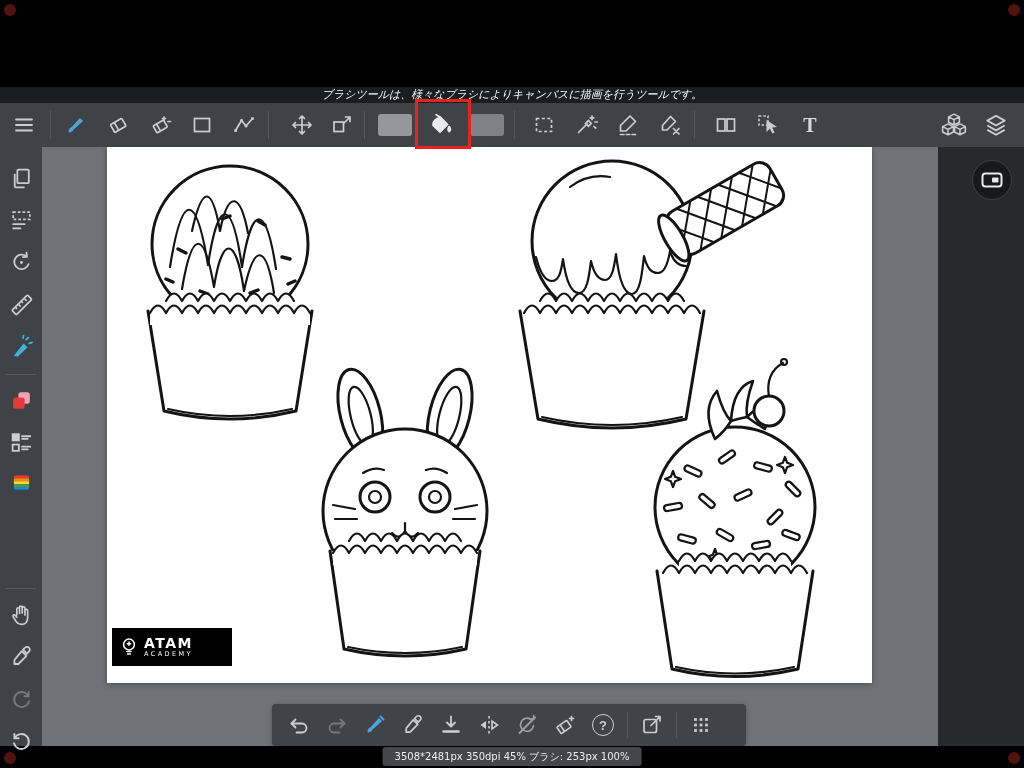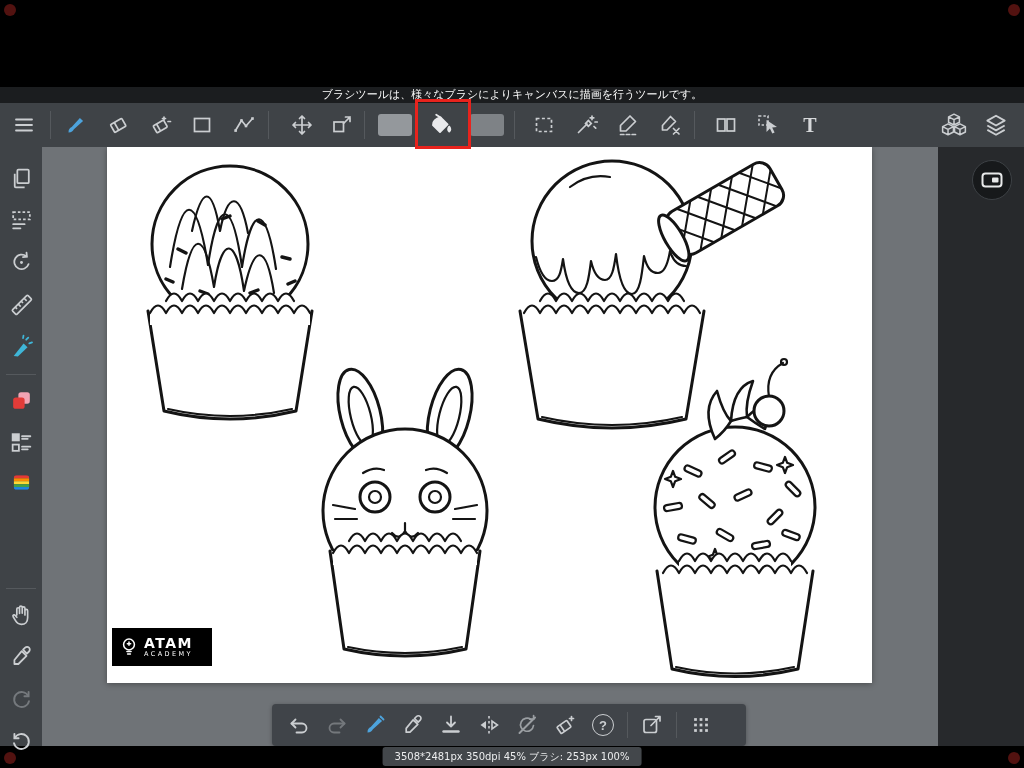--- a/index.html
+++ b/index.html
@@ -2,21 +2,21 @@
 <html><head>
 <meta charset="utf-8">
 <style>
   html,body{margin:0;padding:0;background:#000;}
   #app{position:relative;width:1024px;height:768px;background:#000;overflow:hidden;
        font-family:"DejaVu Sans","Liberation Sans",sans-serif;}
   
   .corner{position:absolute;width:12px;height:12px;background:#521210;border-radius:50%;z-index:60;}
   
   .tooltip-bar{position:absolute;left:0;top:87px;width:100%;height:16px;background:#1b1d1f;
-       color:#fff;font-size:11px;line-height:16px;text-align:center;z-index:20;}
+       color:#fff;font-size:11px;line-height:16px;text-align:center;z-index:20;font-style:italic;}
   
   .top-toolbar{position:absolute;left:0;top:103px;width:100%;height:44px;background:#3f4347;z-index:10;}
   .tbtn{position:absolute;top:0;width:40px;height:44px;display:flex;align-items:center;justify-content:center;
        background:none;border:none;padding:0;cursor:pointer;}
   .tdiv{position:absolute;top:8px;width:1px;height:28px;background:#55595d;}
   .swatch{position:absolute;top:11px;width:34px;height:22px;border-radius:3px;border:none;padding:0;}
   .text-glyph{color:#d6d8da;font-size:20px;font-weight:bold;font-family:"Liberation Serif",serif;}
   
   .hlbox{position:absolute;left:415px;top:99px;width:56px;height:50px;border:3px solid #e8231d;
        box-sizing:border-box;z-index:50;pointer-events:none;}
@@ -31,21 +31,21 @@
   .pip-btn{position:absolute;left:972px;top:160px;width:40px;height:40px;border-radius:50%;
        background:#17191b;border:1.5px solid #3d4145;display:flex;align-items:center;justify-content:center;
        z-index:12;cursor:pointer;padding:0;}
   
   .canvas{position:absolute;left:107px;top:147px;width:765px;height:536px;background:#fff;z-index:2;
        box-shadow:0 1px 6px rgba(0,0,0,.35);}
   .ln{stroke:#141414;stroke-width:3;fill:#fff;stroke-linecap:round;stroke-linejoin:round;}
   .lt{stroke:#141414;stroke-width:2.2;fill:none;stroke-linecap:round;stroke-linejoin:round;}
   .fw{fill:#fff;stroke:none;}
   
-  .logo{position:absolute;left:112px;top:628px;width:100px;height:38px;background:#000;z-index:4;
+  .logo{position:absolute;left:112px;top:628px;width:120px;height:38px;background:#000;z-index:4;
        display:flex;align-items:center;gap:5px;padding:0 7px;box-sizing:border-box;}
   .logo-title{font-size:14px;font-weight:bold;color:#fff;letter-spacing:1.5px;line-height:1.1;}
   .logo-sub{font-size:6.5px;color:#fff;letter-spacing:2.4px;line-height:1.1;}
   
   .bottom-toolbar{position:absolute;left:272px;top:704px;width:474px;height:42px;background:#404449;
        border-radius:4px;display:flex;align-items:center;padding:0 8px;box-sizing:border-box;z-index:15;
        box-shadow:0 1px 4px rgba(0,0,0,.3);}
   .bbtn{width:38px;height:40px;display:flex;align-items:center;justify-content:center;background:none;
        border:none;padding:0;cursor:pointer;flex:0 0 auto;}
   .bdiv{width:1px;height:26px;background:#55595d;margin:0 5px;flex:0 0 auto;}

